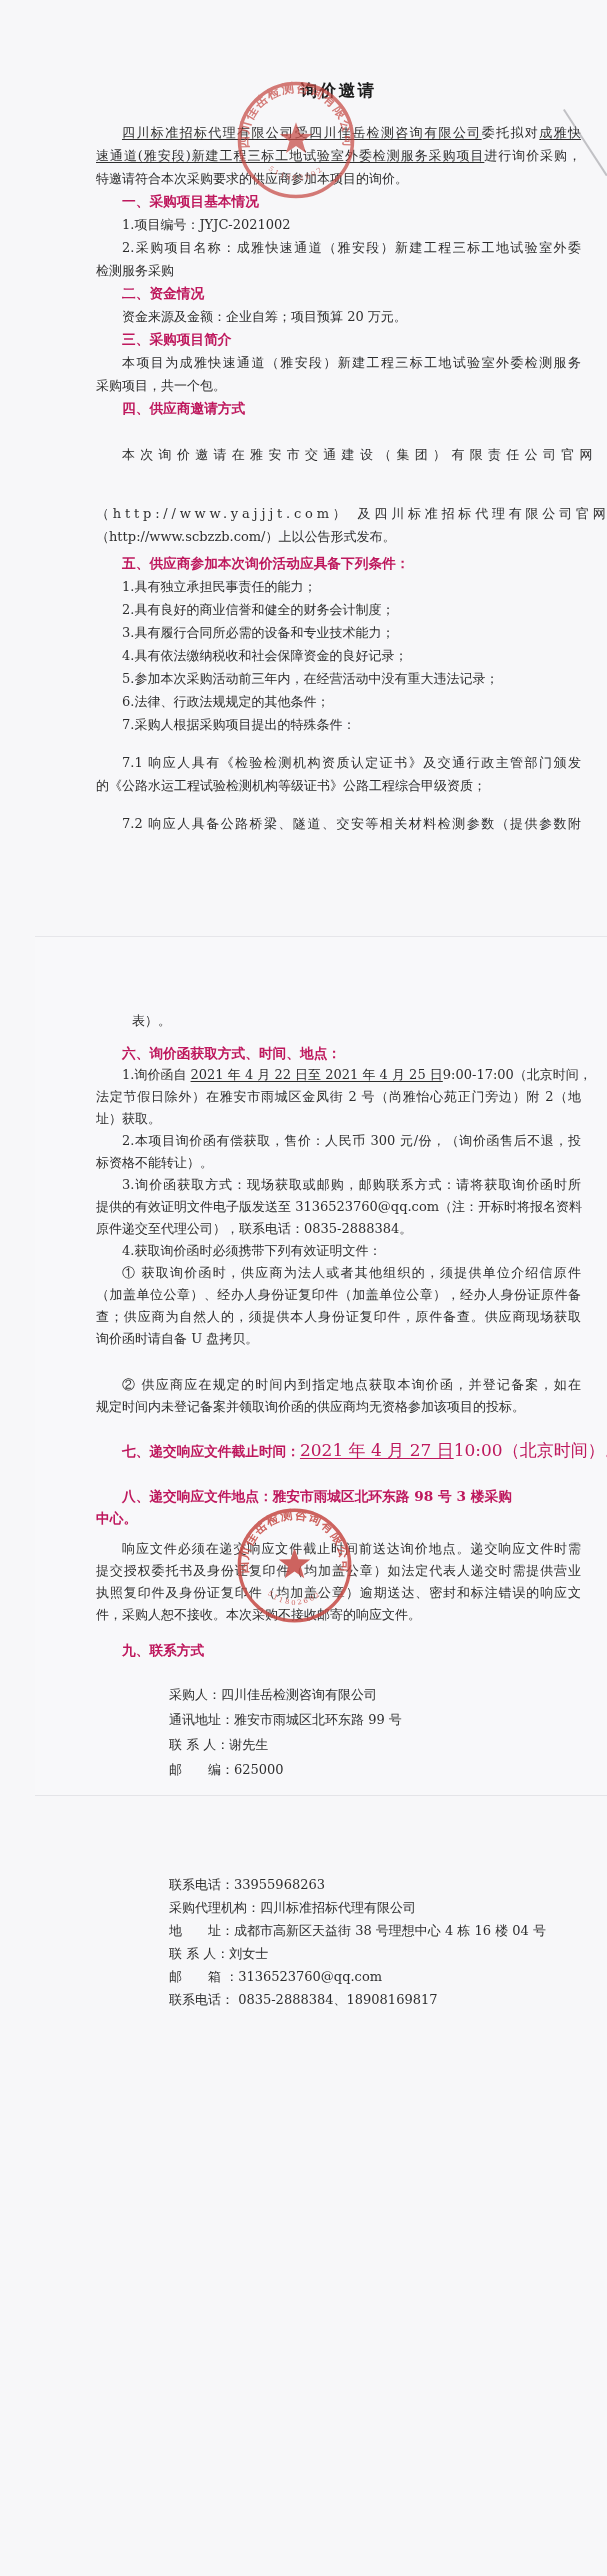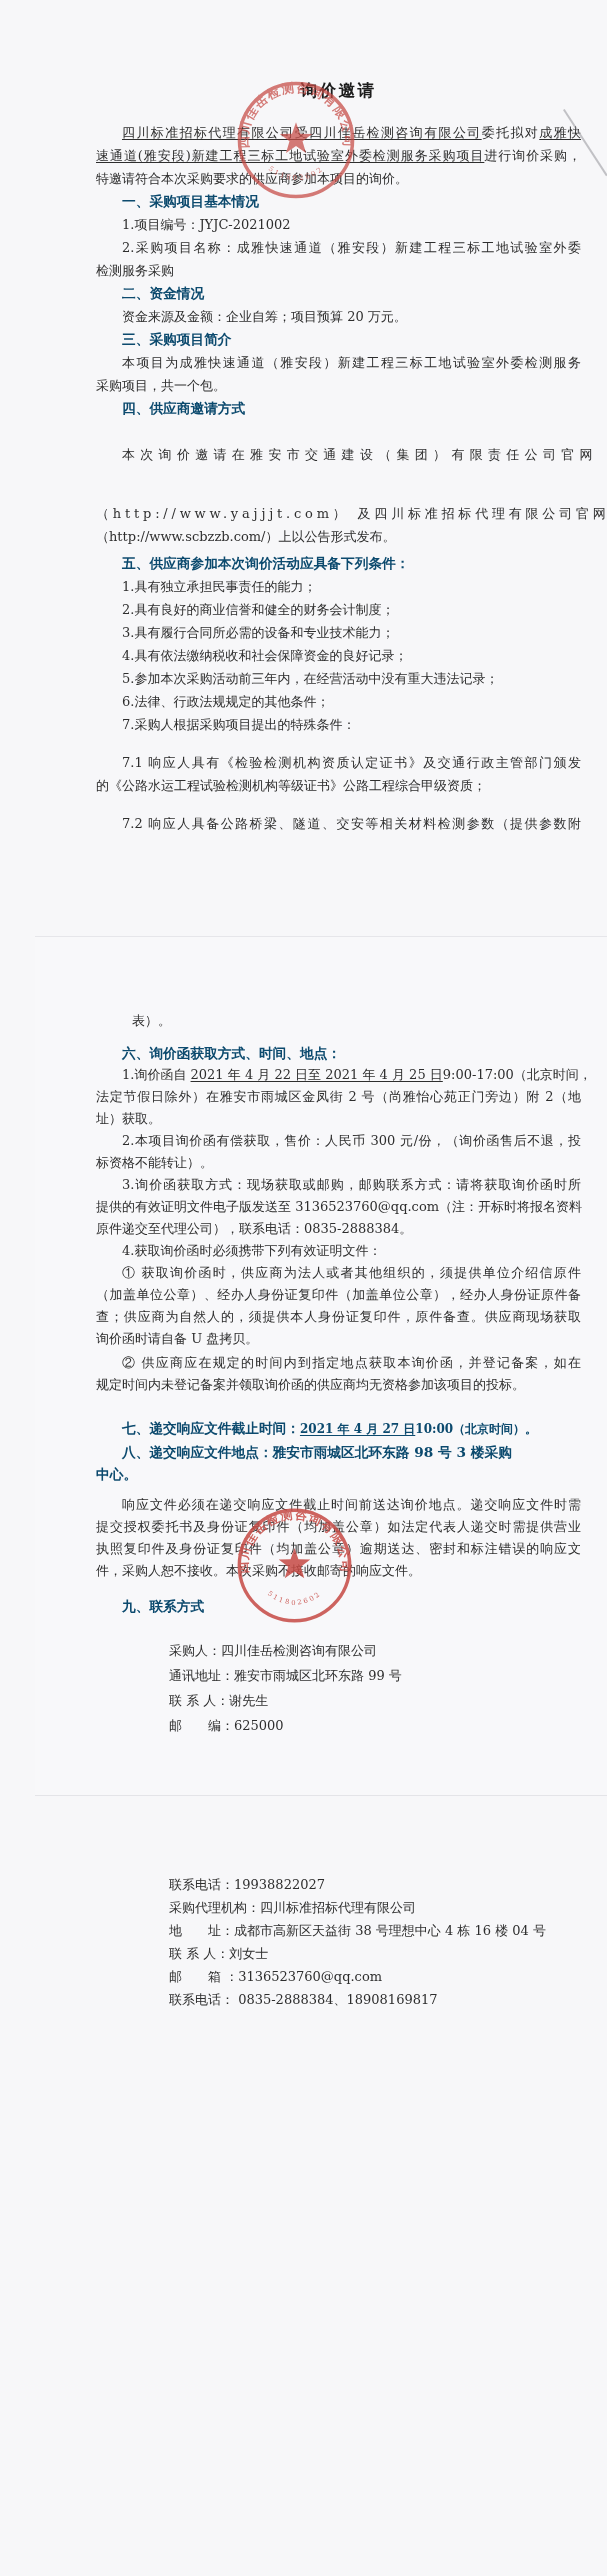--- a/index.html
+++ b/index.html
@@ -4,33 +4,33 @@
 <style>
   html,body{margin:0;padding:0;background:#eef0ef;}
   .doc{position:relative;width:607px;height:2576px;margin:0 auto;background:#f7f7f9;
        font-family:"DejaVu Serif","Liberation Serif",serif;color:#2e2e2e;overflow:hidden;padding-left:35px;}
   .page{position:relative;width:607px;box-sizing:border-box;padding:0 61px;}
   .page1{height:859px;}
   .page2{height:859px;border-top:0.8px solid #e6e6ea;background:#f8f8fa;}
   .page3{height:858px;border-top:0.8px solid #e4e4e8;background:#f7f7f9;}
   .ln{font-size:13px;line-height:23px;height:23px;white-space:nowrap;}
   .page2 .ln{line-height:22px;height:22px;}
-  .hd{font-weight:bold;color:#0c4a6e;font-size:13.7px;}
-  .rg{font-weight:bold;font-size:12px;margin-top:43px;}
+  .hd{font-weight:bold;color:#be185d;font-size:13.7px;}
+  .rg{font-weight:normal;font-size:17px;margin-top:43px;}
   .ind{padding-left:26px;}
   .ind2{padding-left:36px;}
   .contact{padding-left:73px;}
   .page2 .contact{line-height:25px;height:25px;}
   .u{text-decoration:underline;text-underline-offset:2.3px;}
   .spread{text-align:justify;text-align-last:justify;}
   .ls1{letter-spacing:5.3px;margin-top:23px;}
   .ls2{letter-spacing:3.8px;margin-top:36px;}
   .title{margin-top:77px;height:26px;line-height:26px;text-align:center;
          font-size:16.7px;font-weight:bold;letter-spacing:2.3px;color:#1d1d1d;}
-  .mt5{margin-top:3.8px;}.mt6{margin-top:21px;}.mt8{margin-top:2px;}.mt10{margin-top:15px;}
+  .mt5{margin-top:3.8px;}.mt6{margin-top:21px;}.mt8{margin-top:24px;}.mt10{margin-top:15px;}
   .mt12{margin-top:9px;}.mt13{margin-top:10px;}.mt17{margin-top:13px;}
   .mt24{margin-top:18px;}.mt28{margin-top:21px;}.mt96{margin-top:73px;}.mt101{margin-top:77px;}
   .stamp{position:absolute;pointer-events:none;}
   .stamp svg{display:block;}
   .stamp-top{left:234px;top:78px;width:124px;height:124px;opacity:.72;}
   .stamp-mid{left:234px;top:1505px;width:121px;height:121px;opacity:.85;}
   .crease{position:absolute;left:563px;top:110px;width:1.5px;height:79px;
           background:rgba(140,140,145,.5);transform:rotate(-33deg);transform-origin:top left;}
 </style>
 </head>
@@ -105,21 +105,21 @@
     <div class="ln">件，采购人恕不接收。本次采购不接收邮寄的响应文件。</div>
 
     <div class="ln hd ind mt17">九、联系方式</div>
     <div class="ln contact mt6">采购人：四川佳岳检测咨询有限公司</div>
     <div class="ln contact">通讯地址：雅安市雨城区北环东路 99 号</div>
     <div class="ln contact">联 系 人：谢先生</div>
     <div class="ln contact">邮　　编：625000</div>
   </div>
 
   <div class="page page3">
-    <div class="ln contact mt101">联系电话：19938822027</div>
+    <div class="ln contact mt101">联系电话：33955968263</div>
     <div class="ln contact">采购代理机构：四川标准招标代理有限公司</div>
     <div class="ln contact">地　　址：成都市高新区天益街 38 号理想中心 4 栋 16 楼 04 号</div>
     <div class="ln contact">联 系 人：刘女士</div>
     <div class="ln contact">邮　　箱 ：3136523760@qq.com</div>
     <div class="ln contact">联系电话： 0835-2888384、18908169817</div>
   </div>
 
   <div class="stamp stamp-top">
     <svg viewBox="0 0 160 160" width="124" height="124">
       <circle cx="80" cy="80" r="73" fill="none" stroke="#c64a44" stroke-width="4.5"></circle>

